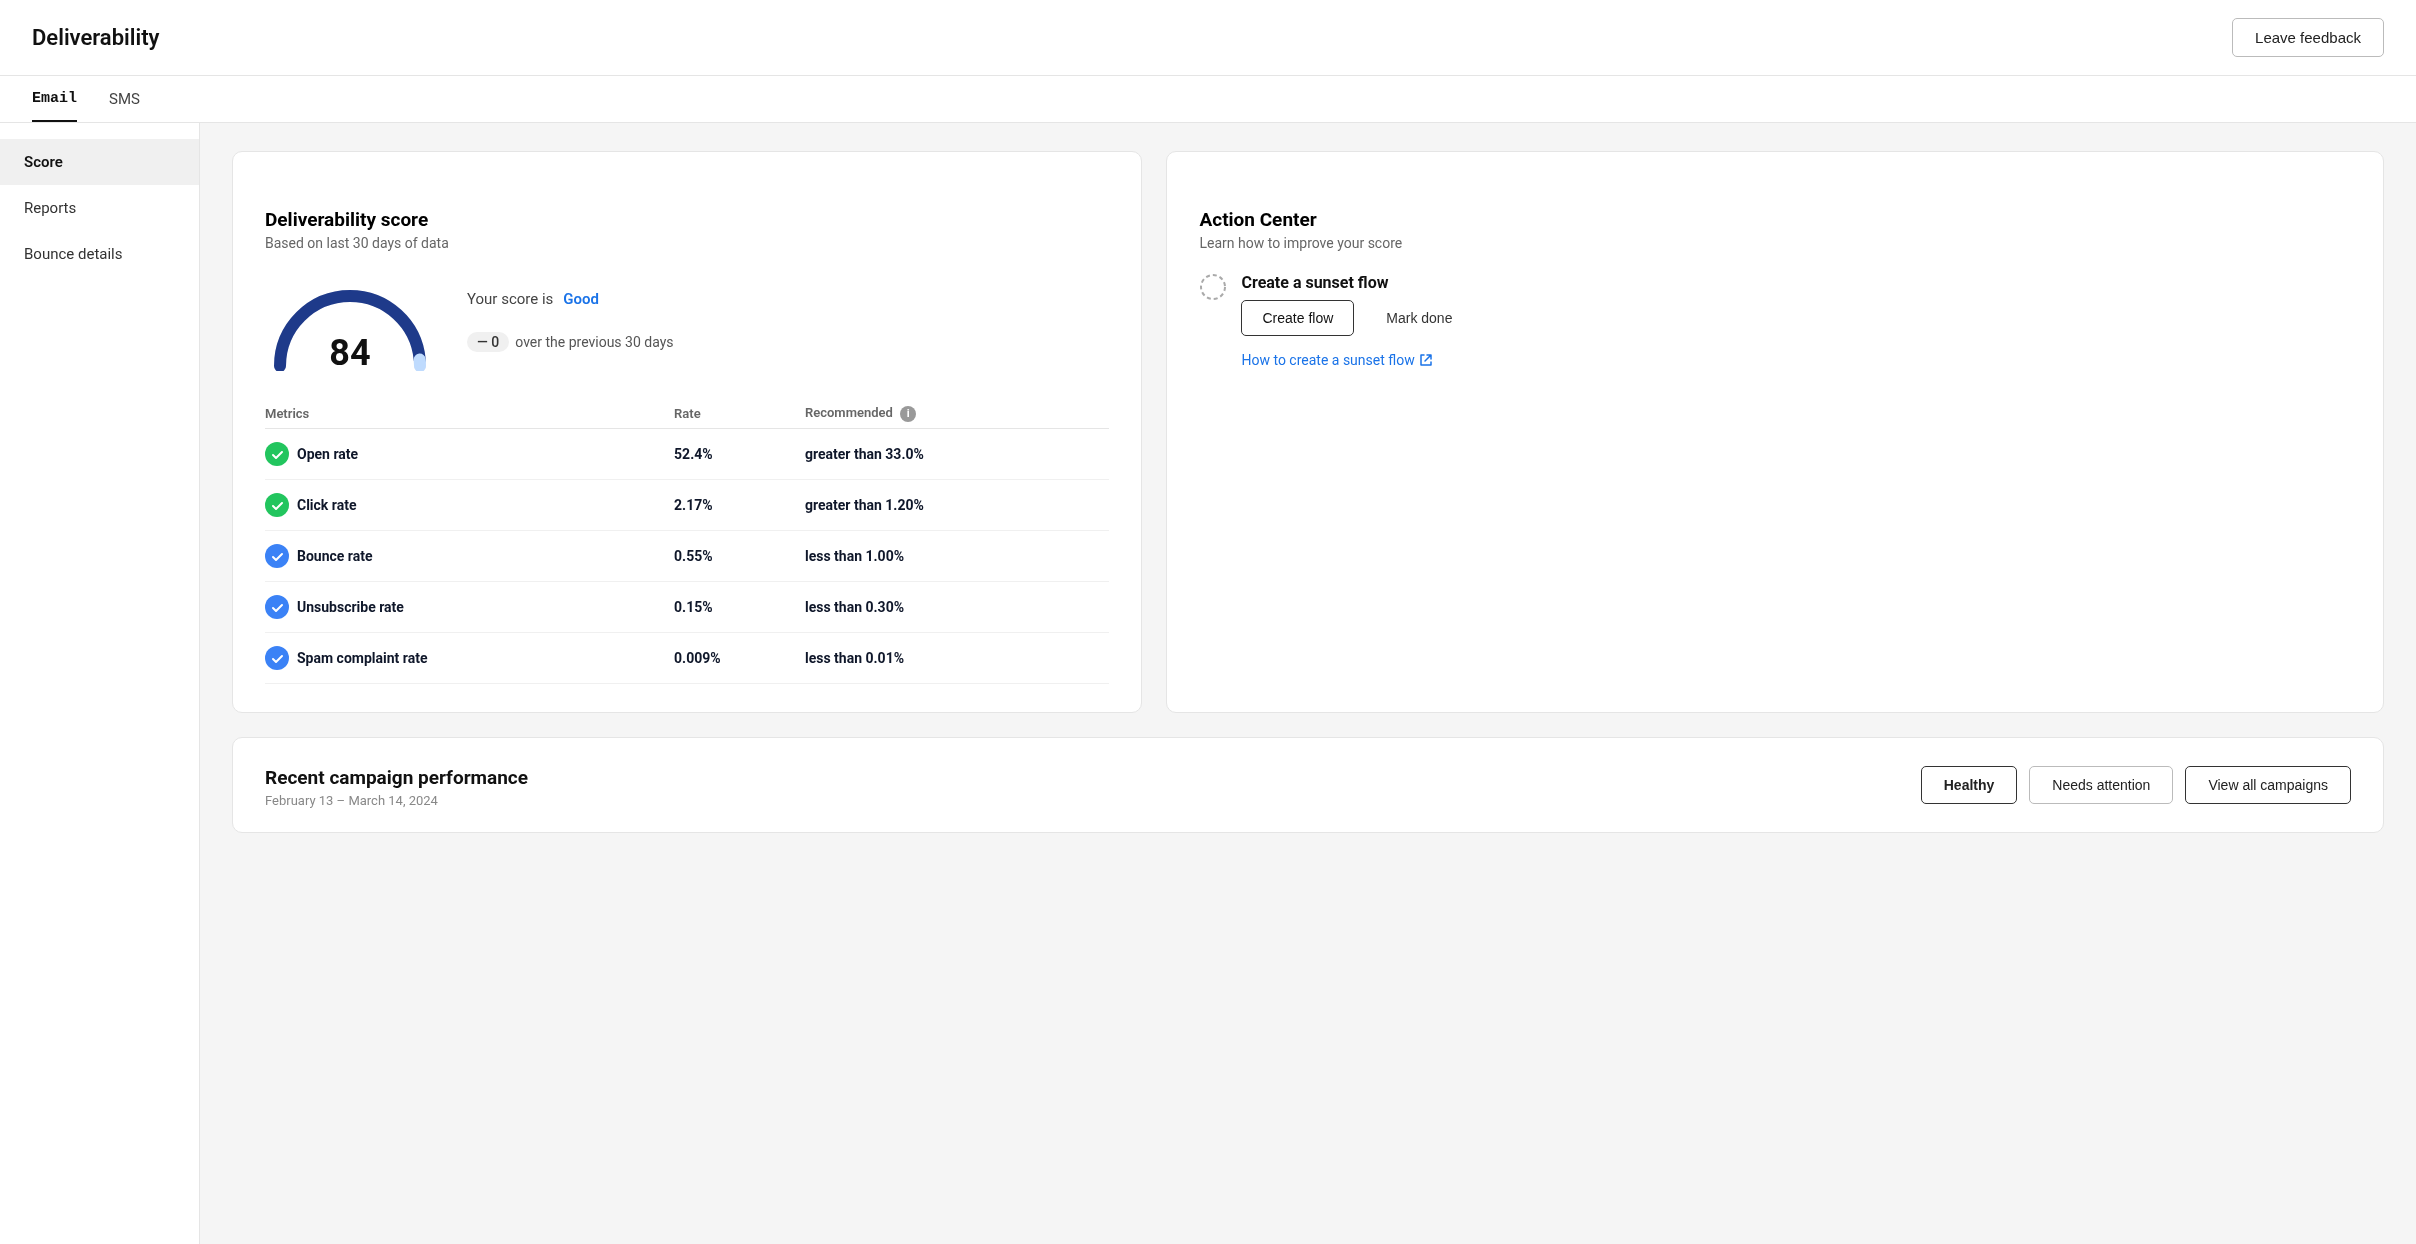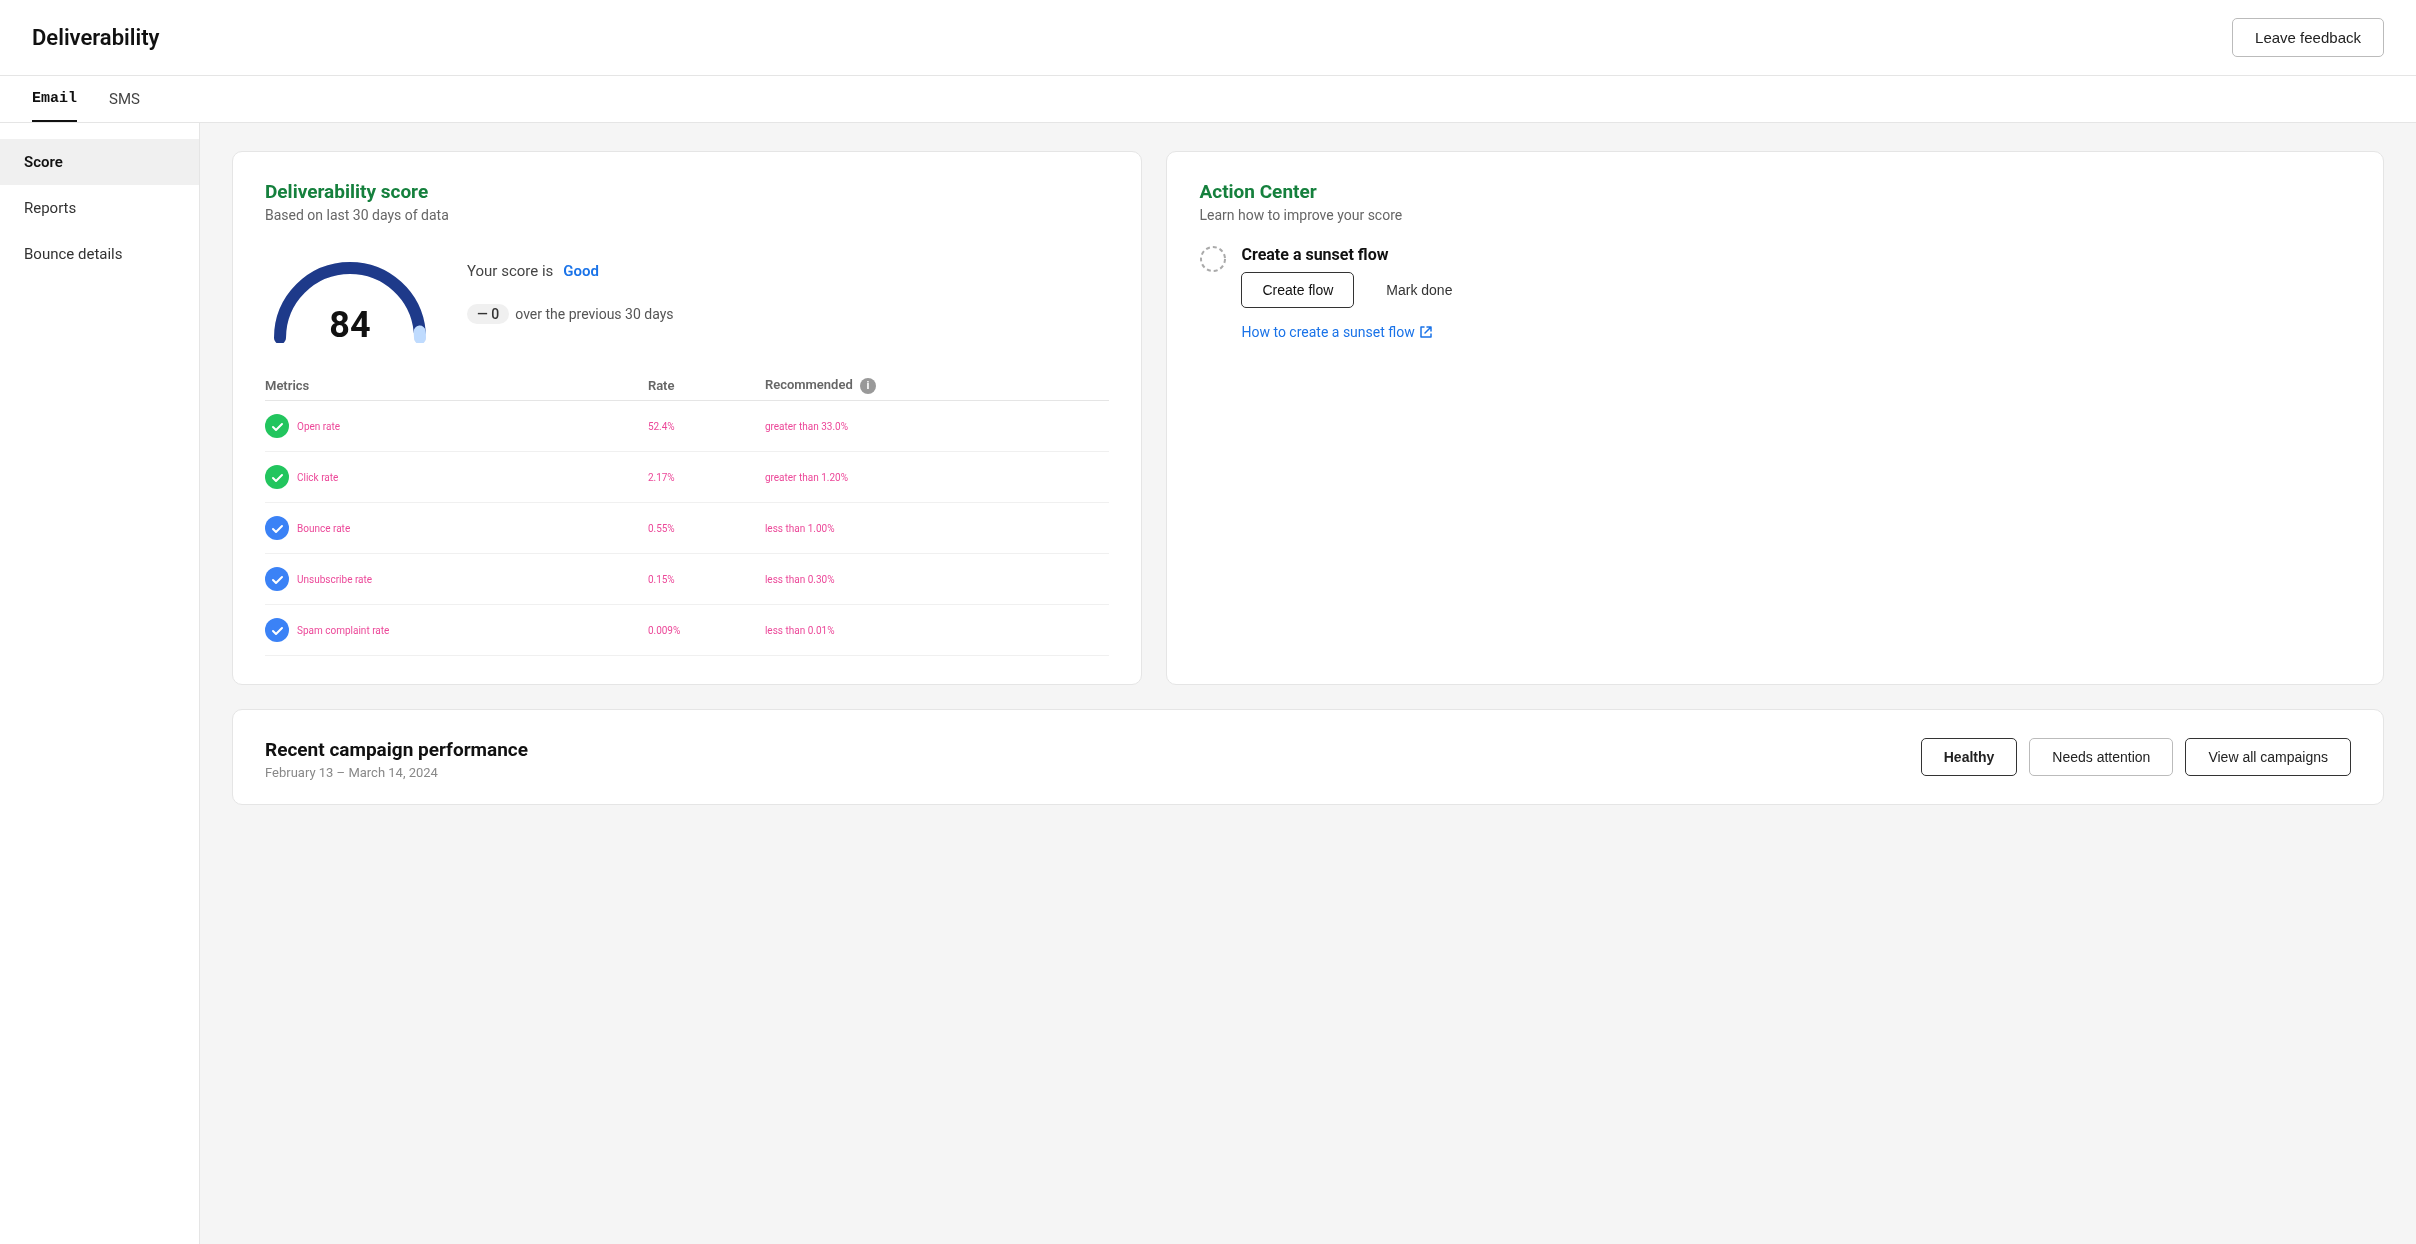--- a/index.html
+++ b/index.html
@@ -108,22 +108,23 @@
       flex: 1.1;
     }
 
     .action-card {
       flex: 1.5;
     }
 
     .card-title {
       font-size: 19px;
       font-weight: 700;
-      color: #15803d;
+      color: #000000;
       margin-bottom: 4px;
+      margin-top: 28px;
     }
 
     .card-subtitle {
       font-size: 14px;
       color: #666;
       margin-bottom: 20px;
     }
 
     
     .gauge-area {
@@ -202,24 +203,25 @@
       text-align: left;
       font-size: 13px;
       font-weight: 600;
       color: #666;
       padding: 6px 8px 6px 0;
       border-bottom: 1px solid #e5e5e5;
     }
 
     .metrics-table td {
       padding: 13px 8px 13px 0;
-      font-size: 10px;
-      color: #ec4899;
+      font-size: 14px;
+      color: #0f172a;
       border-bottom: 1px solid #f0f0f0;
       vertical-align: middle;
+      font-weight: bold;
     }
 
     .metric-row-icon {
       width: 24px;
       height: 24px;
       border-radius: 50%;
       display: inline-flex;
       align-items: center;
       justify-content: center;
       margin-right: 8px;

